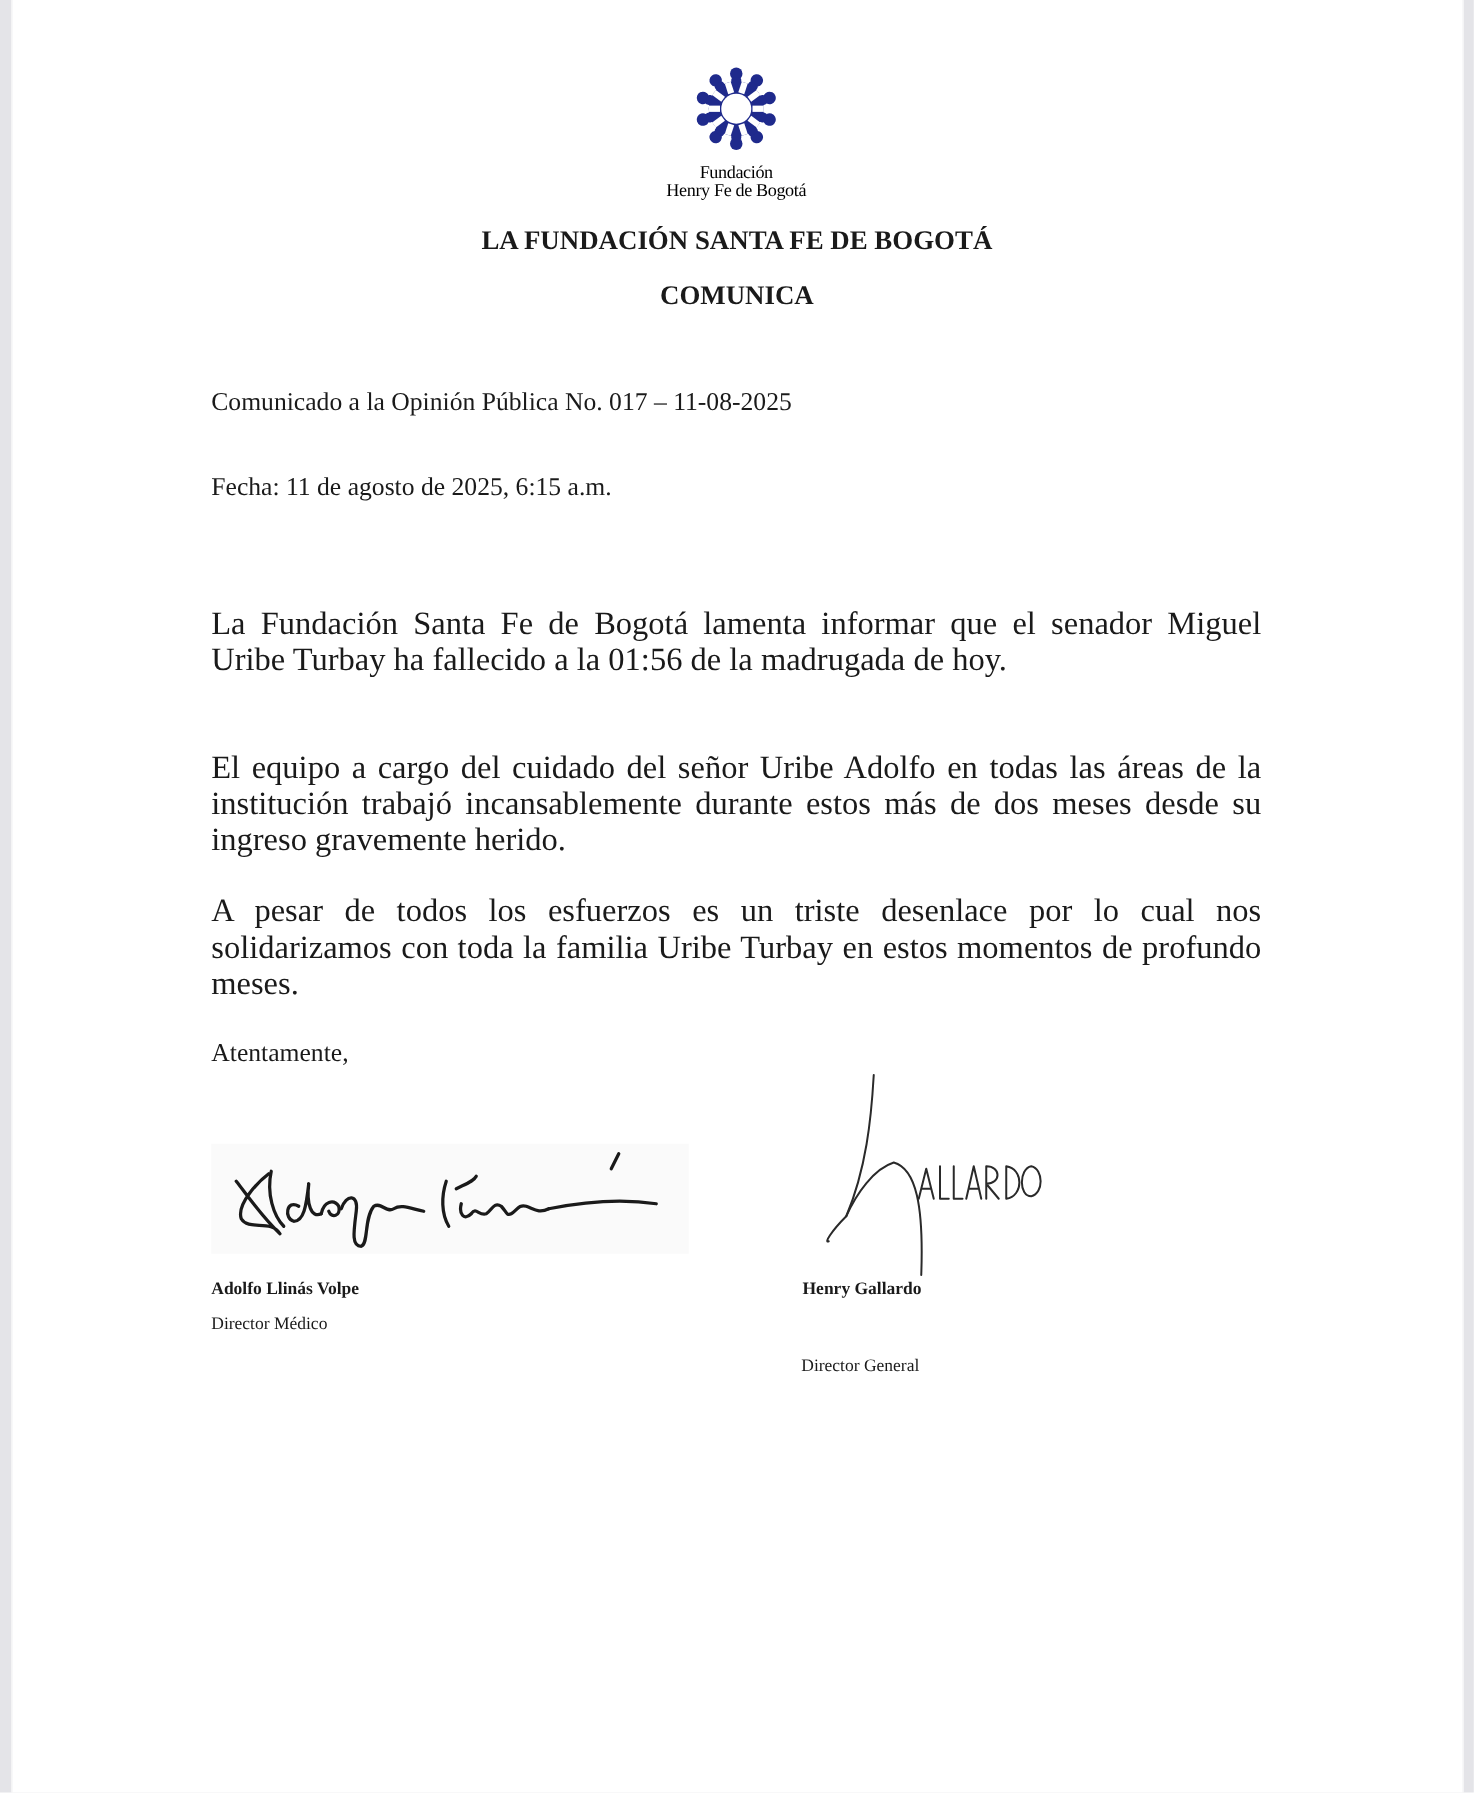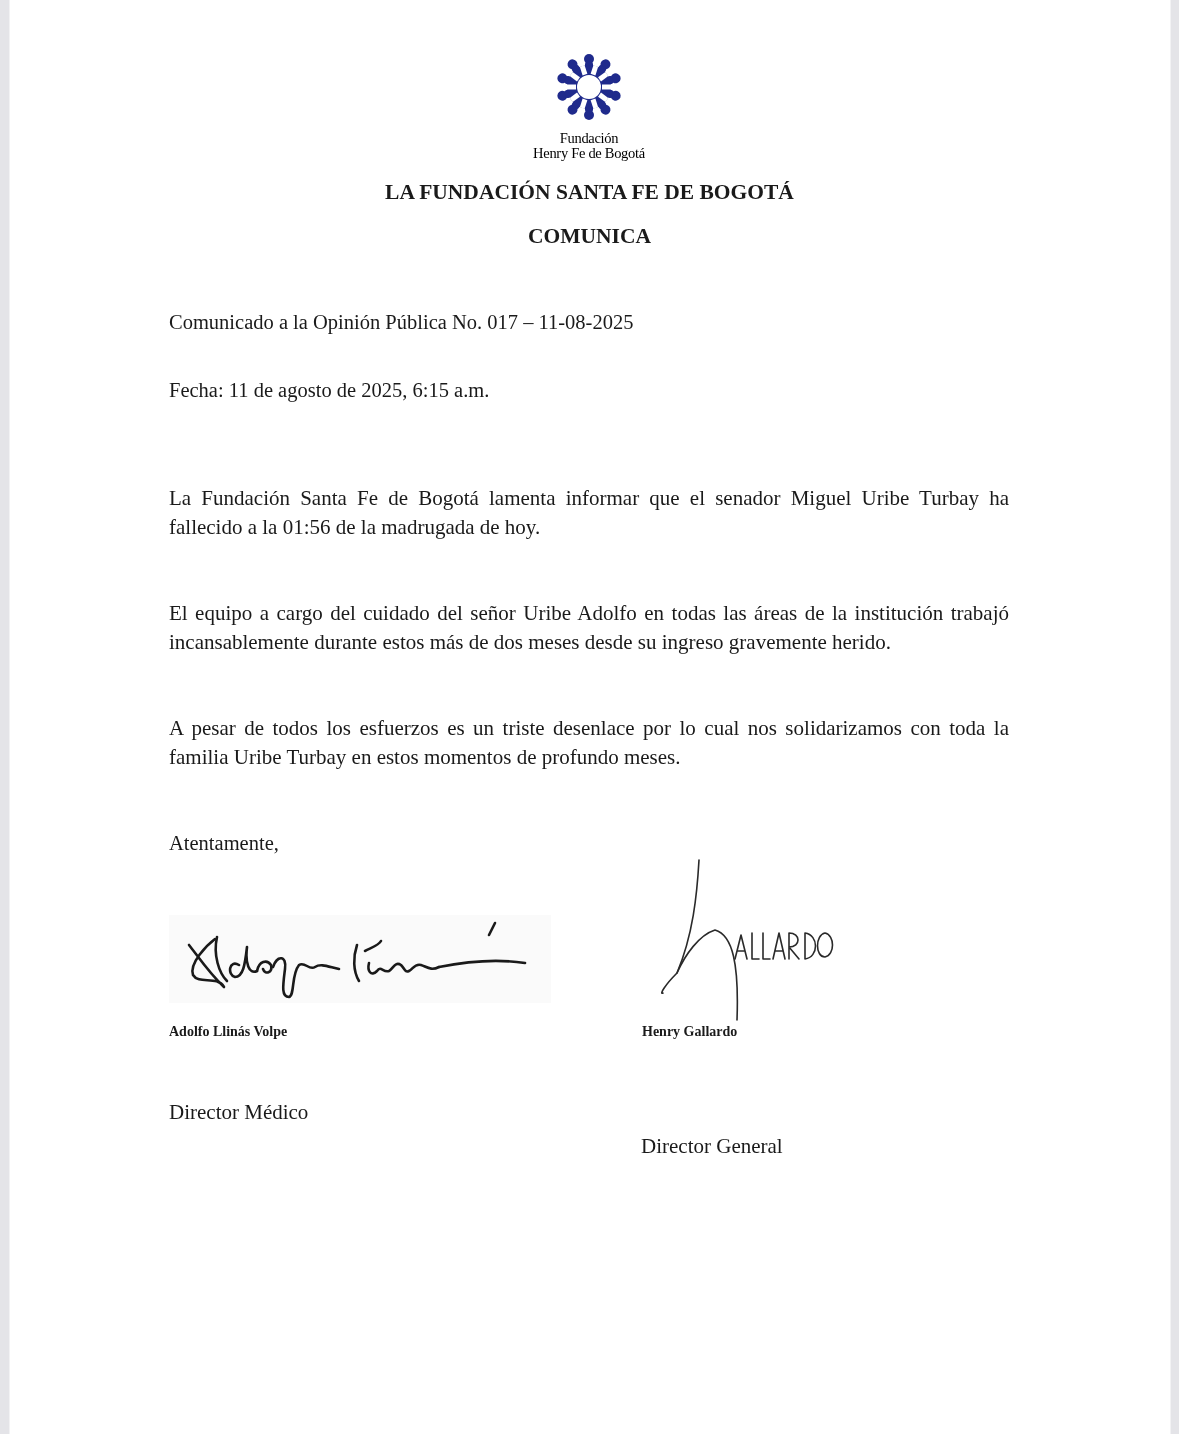--- a/index.html
+++ b/index.html
@@ -22,25 +22,25 @@
       text-align: center; color: #000000;
       font-size: 14.5px; line-height: 15px; letter-spacing: -0.3px;
     }
     .title {
       position: absolute; left: 0; width: 1179px; text-align: center;
       font-weight: bold; font-size: 21.5px;
     }
     .line { position: absolute; left: 169px; font-size: 20.5px; white-space: nowrap; text-align: center; }
     .para {
       position: absolute; left: 169px; width: 840px;
-      font-size: 21px; line-height: 29px; text-align: justify;
+      font-size: 26px; line-height: 29px; text-align: justify;
     }
     .sig-box { position: absolute; }
     .name { position: absolute; font-size: 14px; font-weight: bold; white-space: nowrap; }
-    .role { position: absolute; font-size: 21px; white-space: nowrap; margin-top: 48px; }
+    .role { position: absolute; font-size: 14px; white-space: nowrap; }
   </style>
 </head>
 <body>
 
 <div class="page"></div>
 
 <svg class="logo" viewBox="-34 -34 68 68">
   <g fill="#1f2a8c">
     <circle cx="0" cy="0" r="22"></circle>
   </g>

